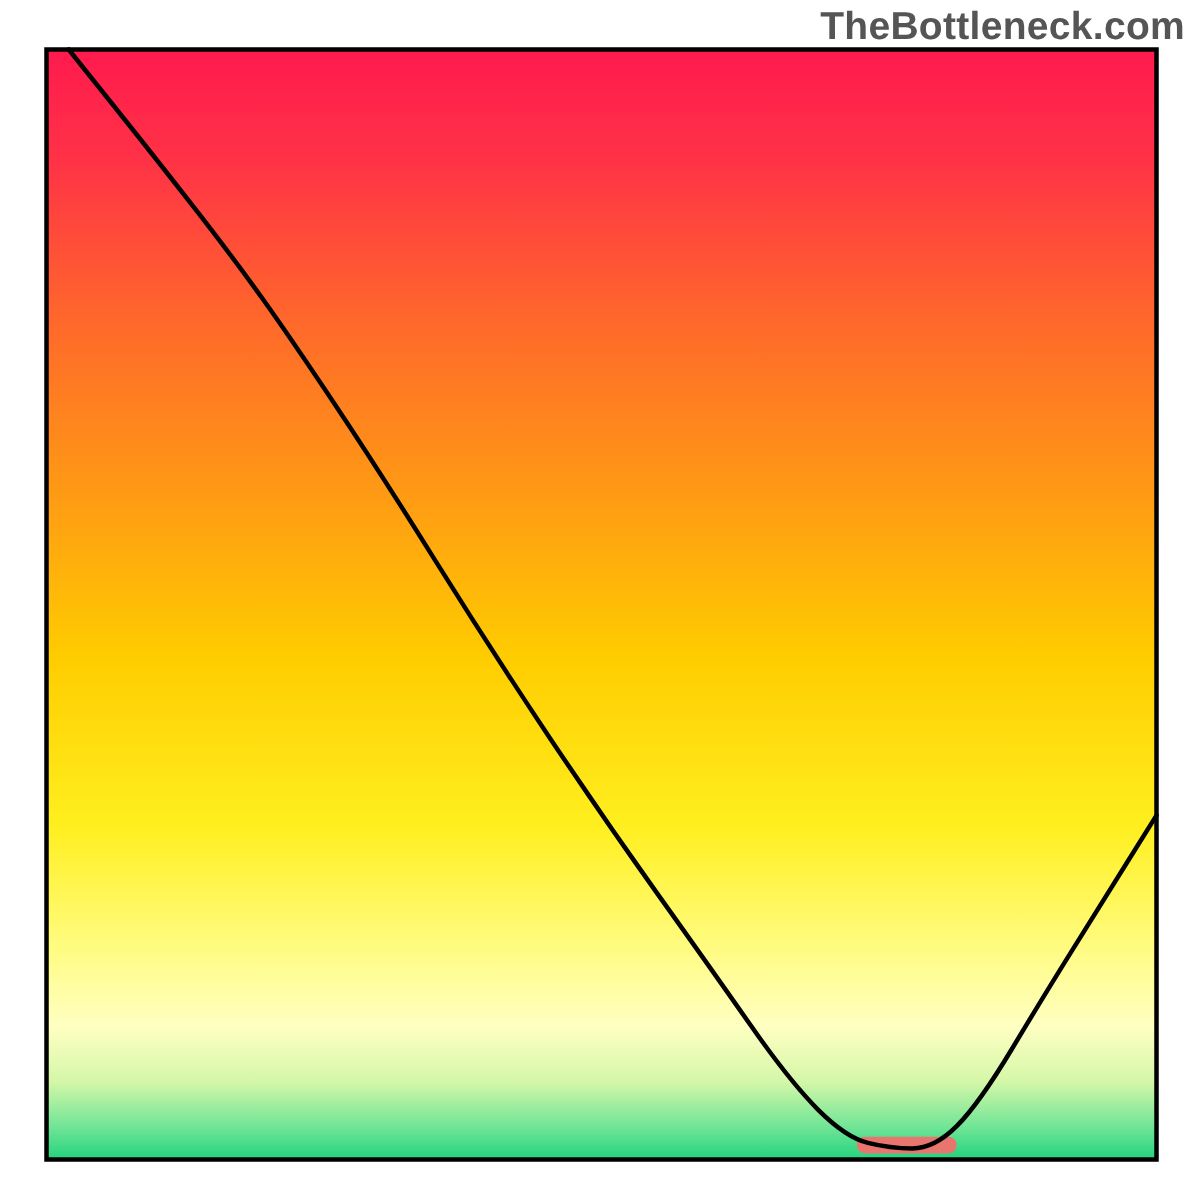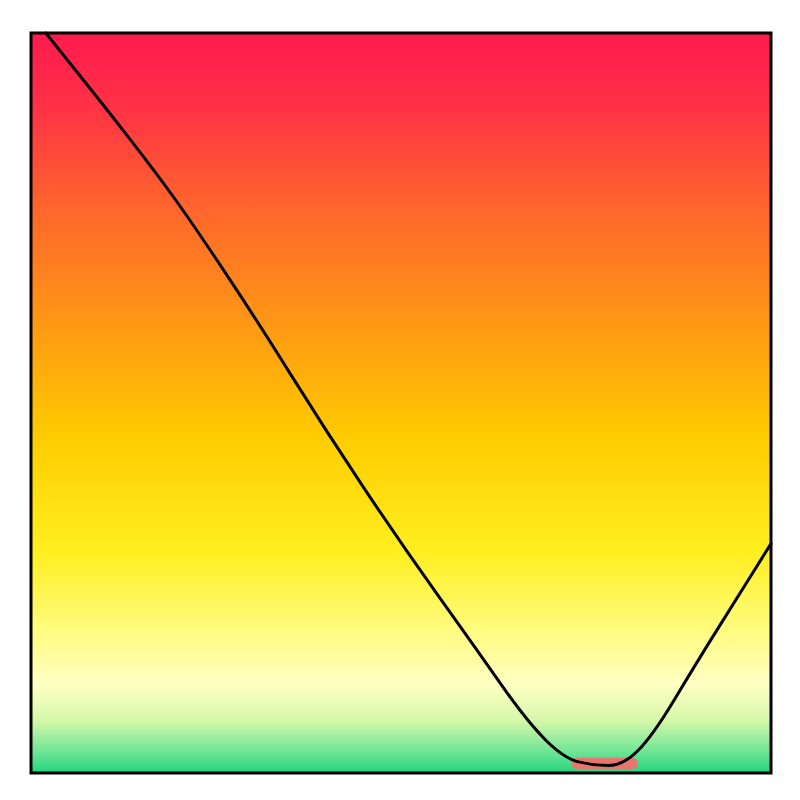--- a/index.html
+++ b/index.html
@@ -26,20 +26,21 @@
     letter-spacing: 0.2px;
   }
   svg {
     display: block;
   }
 </style>
 </head>
 <body>
 
 <div class="stage">
+  <div class="watermark">TheBottleneck.com</div>
 
   <svg id="chart-svg" width="800" height="800" viewBox="0 0 800 800">
     <defs>
       <linearGradient id="bg-grad" x1="0" y1="0" x2="0" y2="1">
           <stop offset="0.00%" stop-color="#ff1a4e"></stop>
           <stop offset="10.00%" stop-color="#ff3246"></stop>
           <stop offset="25.00%" stop-color="#ff6a2a"></stop>
           <stop offset="40.00%" stop-color="#ff9a14"></stop>
           <stop offset="55.00%" stop-color="#ffcd00"></stop>
           <stop offset="70.00%" stop-color="#ffef1f"></stop>

